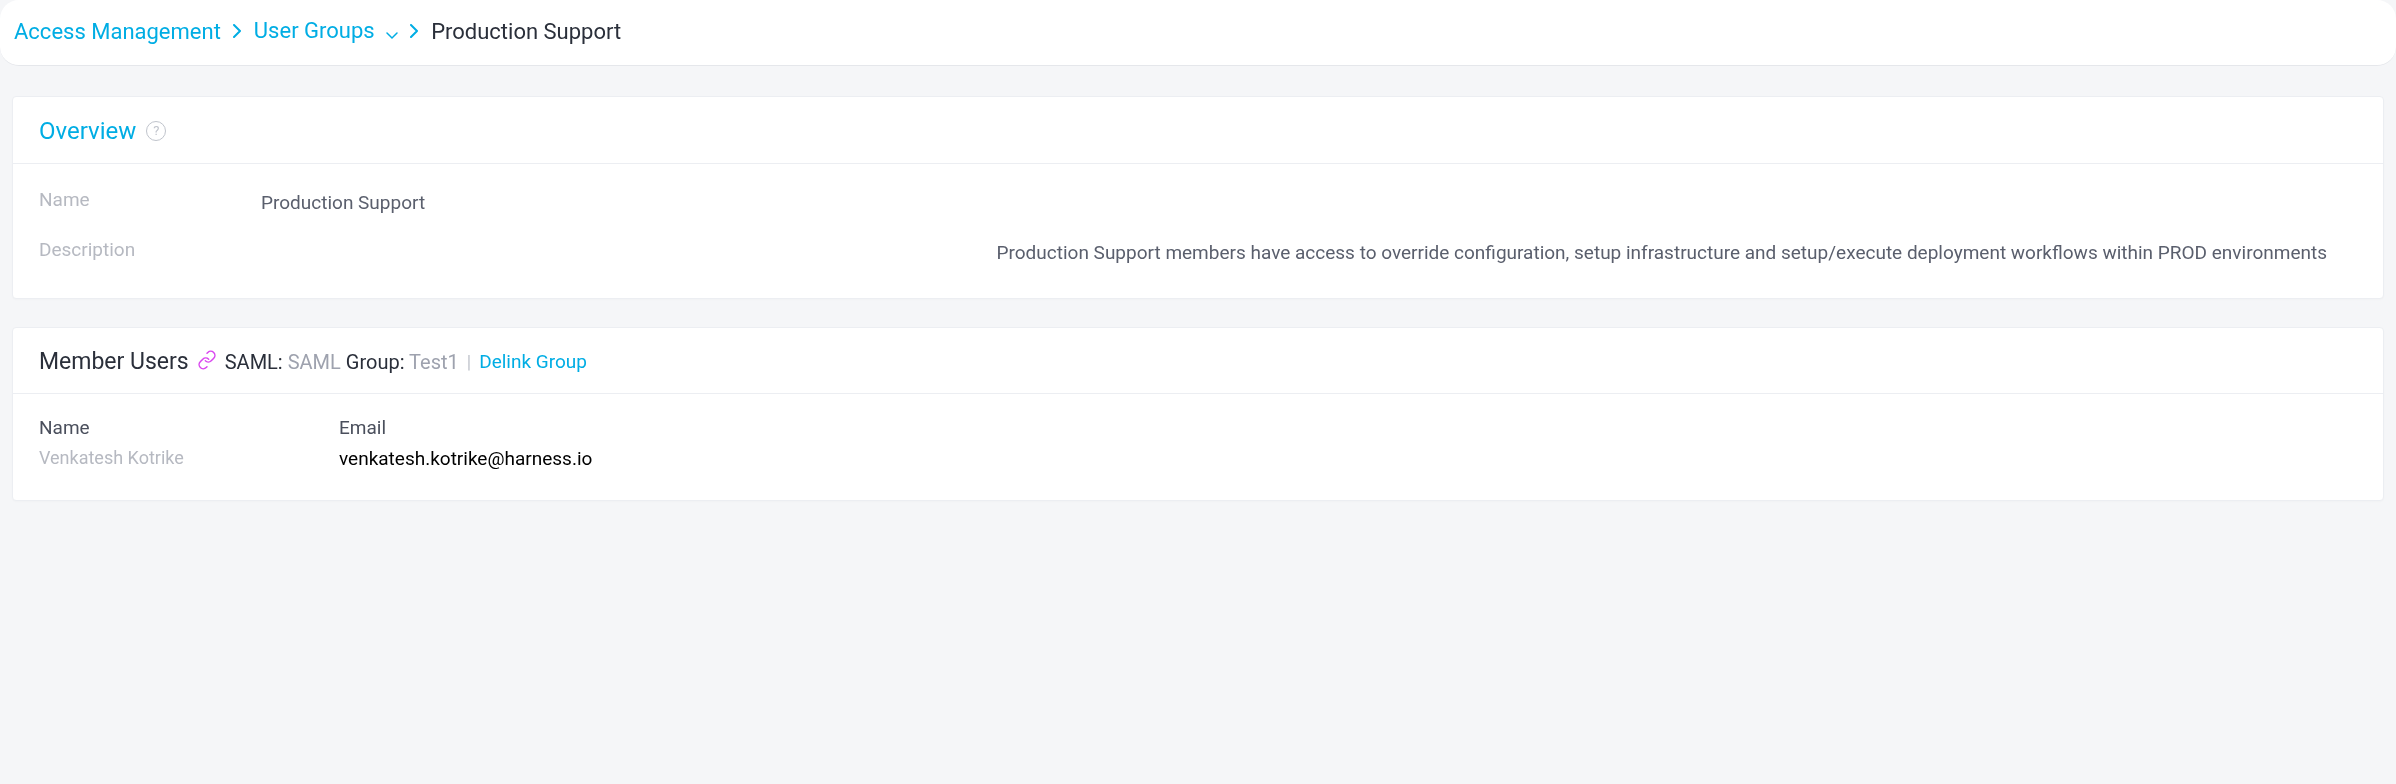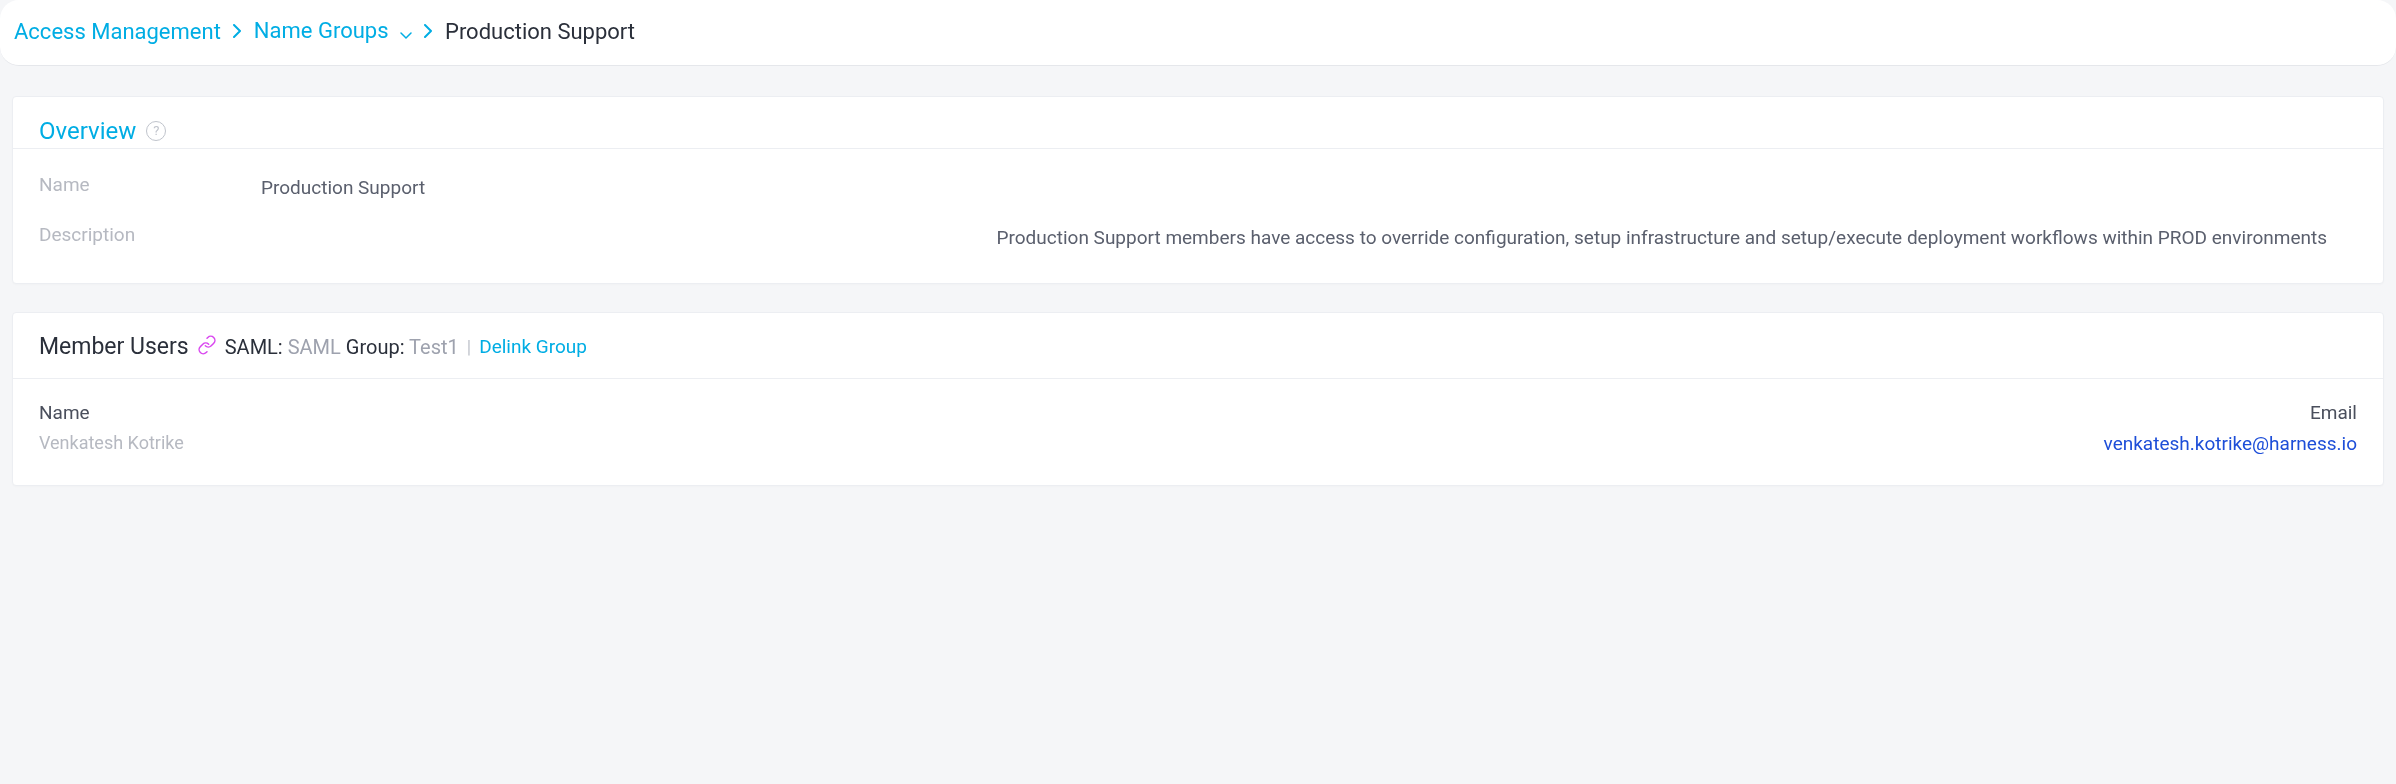--- a/index.html
+++ b/index.html
@@ -48,21 +48,21 @@
       padding: 30px 12px 20px 12px;
     }
     .card {
       background: #fff;
       border: 1px solid #eceef2;
       border-radius: 4px;
       margin-bottom: 28px;
       box-shadow: 0 1px 2px rgba(0,0,0,0.02);
     }
     .card-header {
-      padding: 20px 26px 3px 26px;
+      padding: 20px 26px 18px 26px;
       border-bottom: 1px solid #eceef2;
       display: flex;
       align-items: center;
       gap: 10px;
     }
     .card-title-link {
       color: #00ade4;
       font-size: 24px;
       font-weight: 400;
     }
@@ -138,51 +138,50 @@
     .member-table-header {
       display: flex;
       margin-bottom: 8px;
     }
     .col-name {
       width: 300px;
       flex-shrink: 0;
     }
     .col-email {
       flex: 1;
-      text-align: right;
     }
     .th {
       color: #4a4f5c;
       font-size: 19px;
       font-weight: 400;
     }
     .member-row {
       display: flex;
     }
     .td-name {
       color: #b6b9c1;
       font-size: 18px;
     }
     .td-email {
-      color: #1d4ed8;
+      color: #000000;
       font-size: 19px;
     }
   </style>
 </head>
 <body>
 
 <div class="breadcrumb-bar">
   <a class="breadcrumb-link">Access Management</a>
   <span class="breadcrumb-sep">
     <svg width="9" height="14" viewBox="0 0 9 14" fill="none">
         <path d="M1 1 L7 7 L1 13" stroke="#00ade4" stroke-width="2" stroke-linecap="round" stroke-linejoin="round"></path>
       </svg>
   </span>
   <a class="breadcrumb-link">
-    <span>Name Groups</span>
+    <span>User Groups</span>
     <span class="caret-down">
       <svg width="12" height="8" viewBox="0 0 12 8">
           <path d="M1 1 L6 6 L11 1" stroke="#00ade4" stroke-width="1.5" fill="none" stroke-linecap="round"></path>
         </svg>
     </span>
   </a>
   <span class="breadcrumb-sep">
     <svg width="9" height="14" viewBox="0 0 9 14" fill="none">
         <path d="M1 1 L7 7 L1 13" stroke="#00ade4" stroke-width="2" stroke-linecap="round" stroke-linejoin="round"></path>
       </svg>

